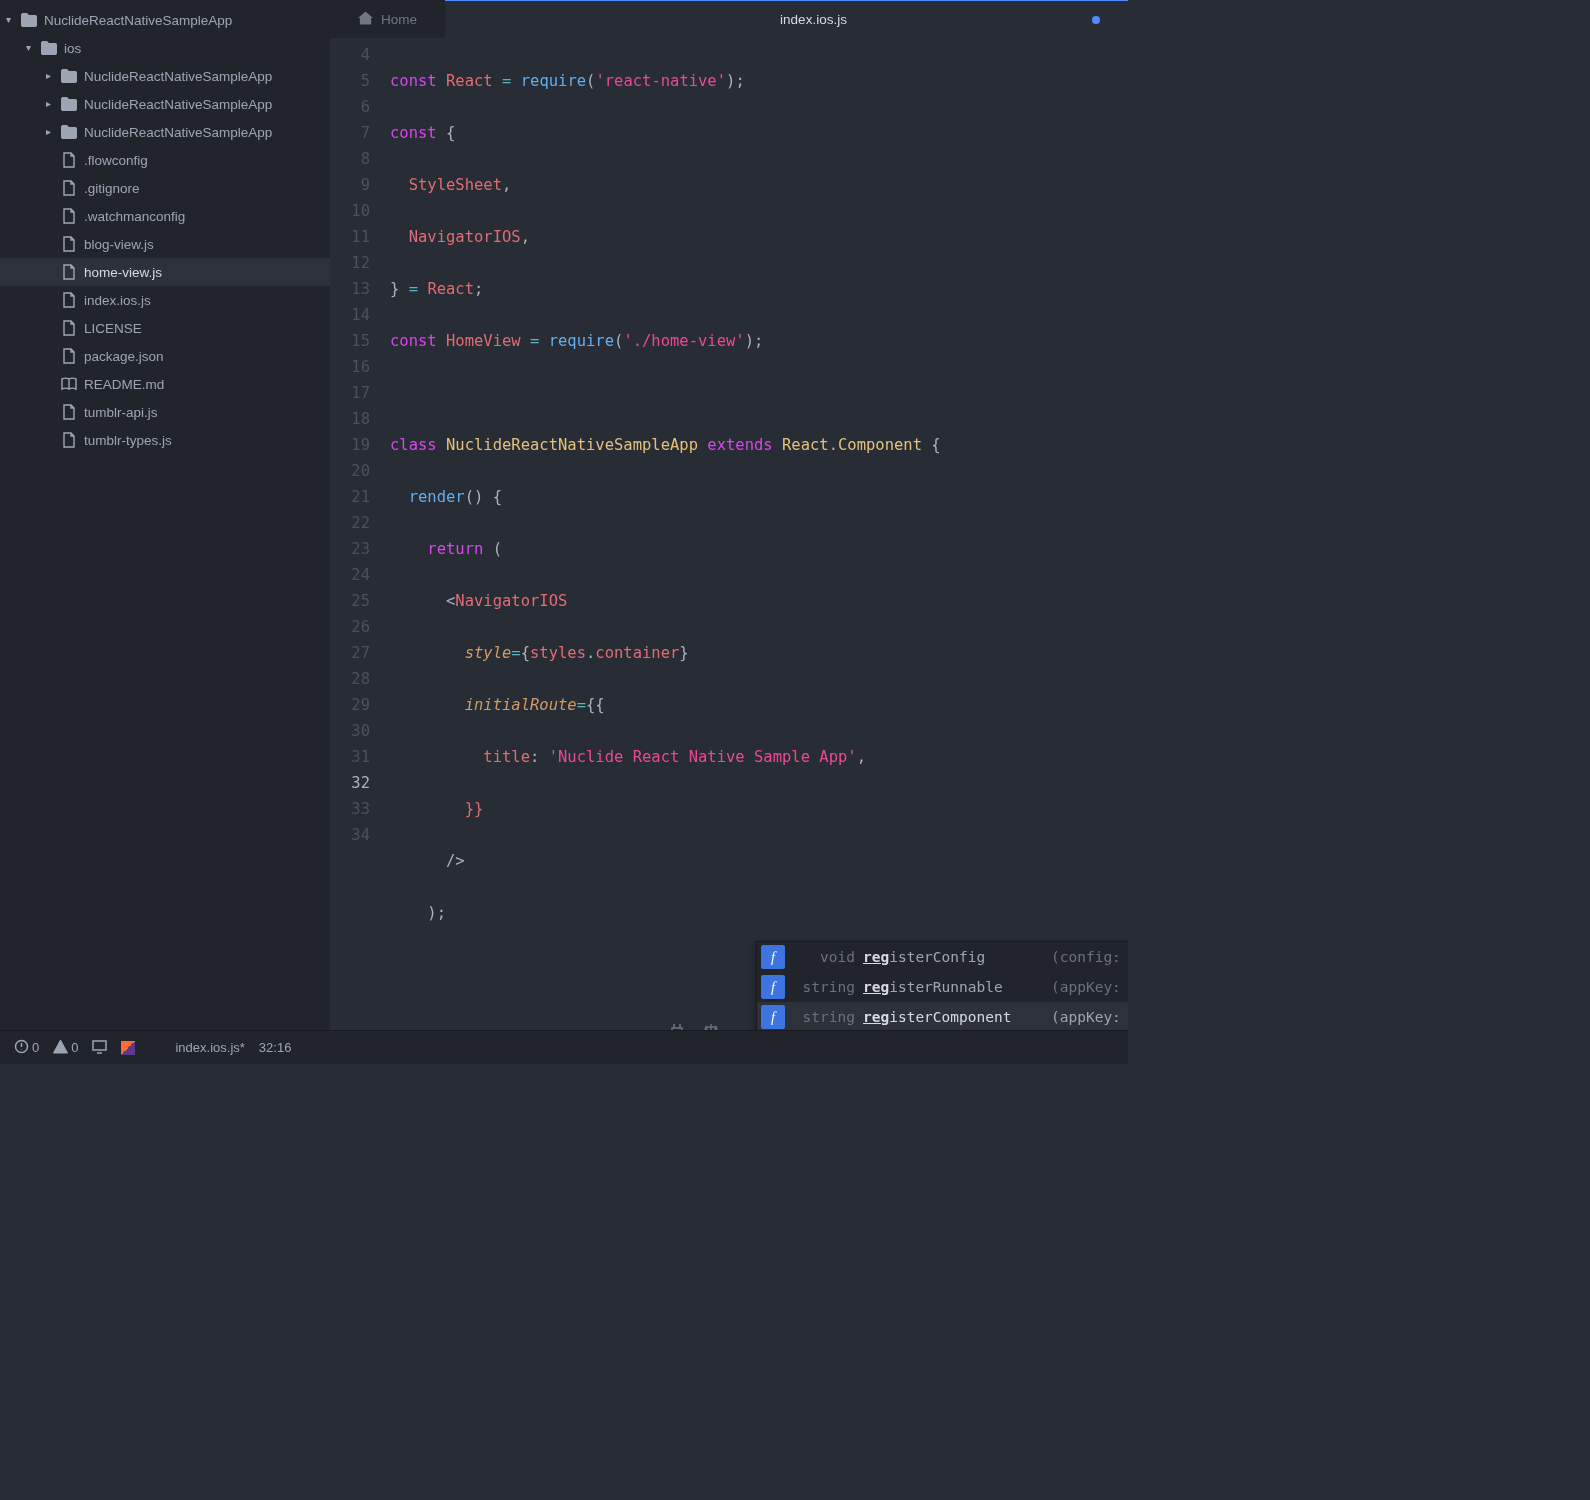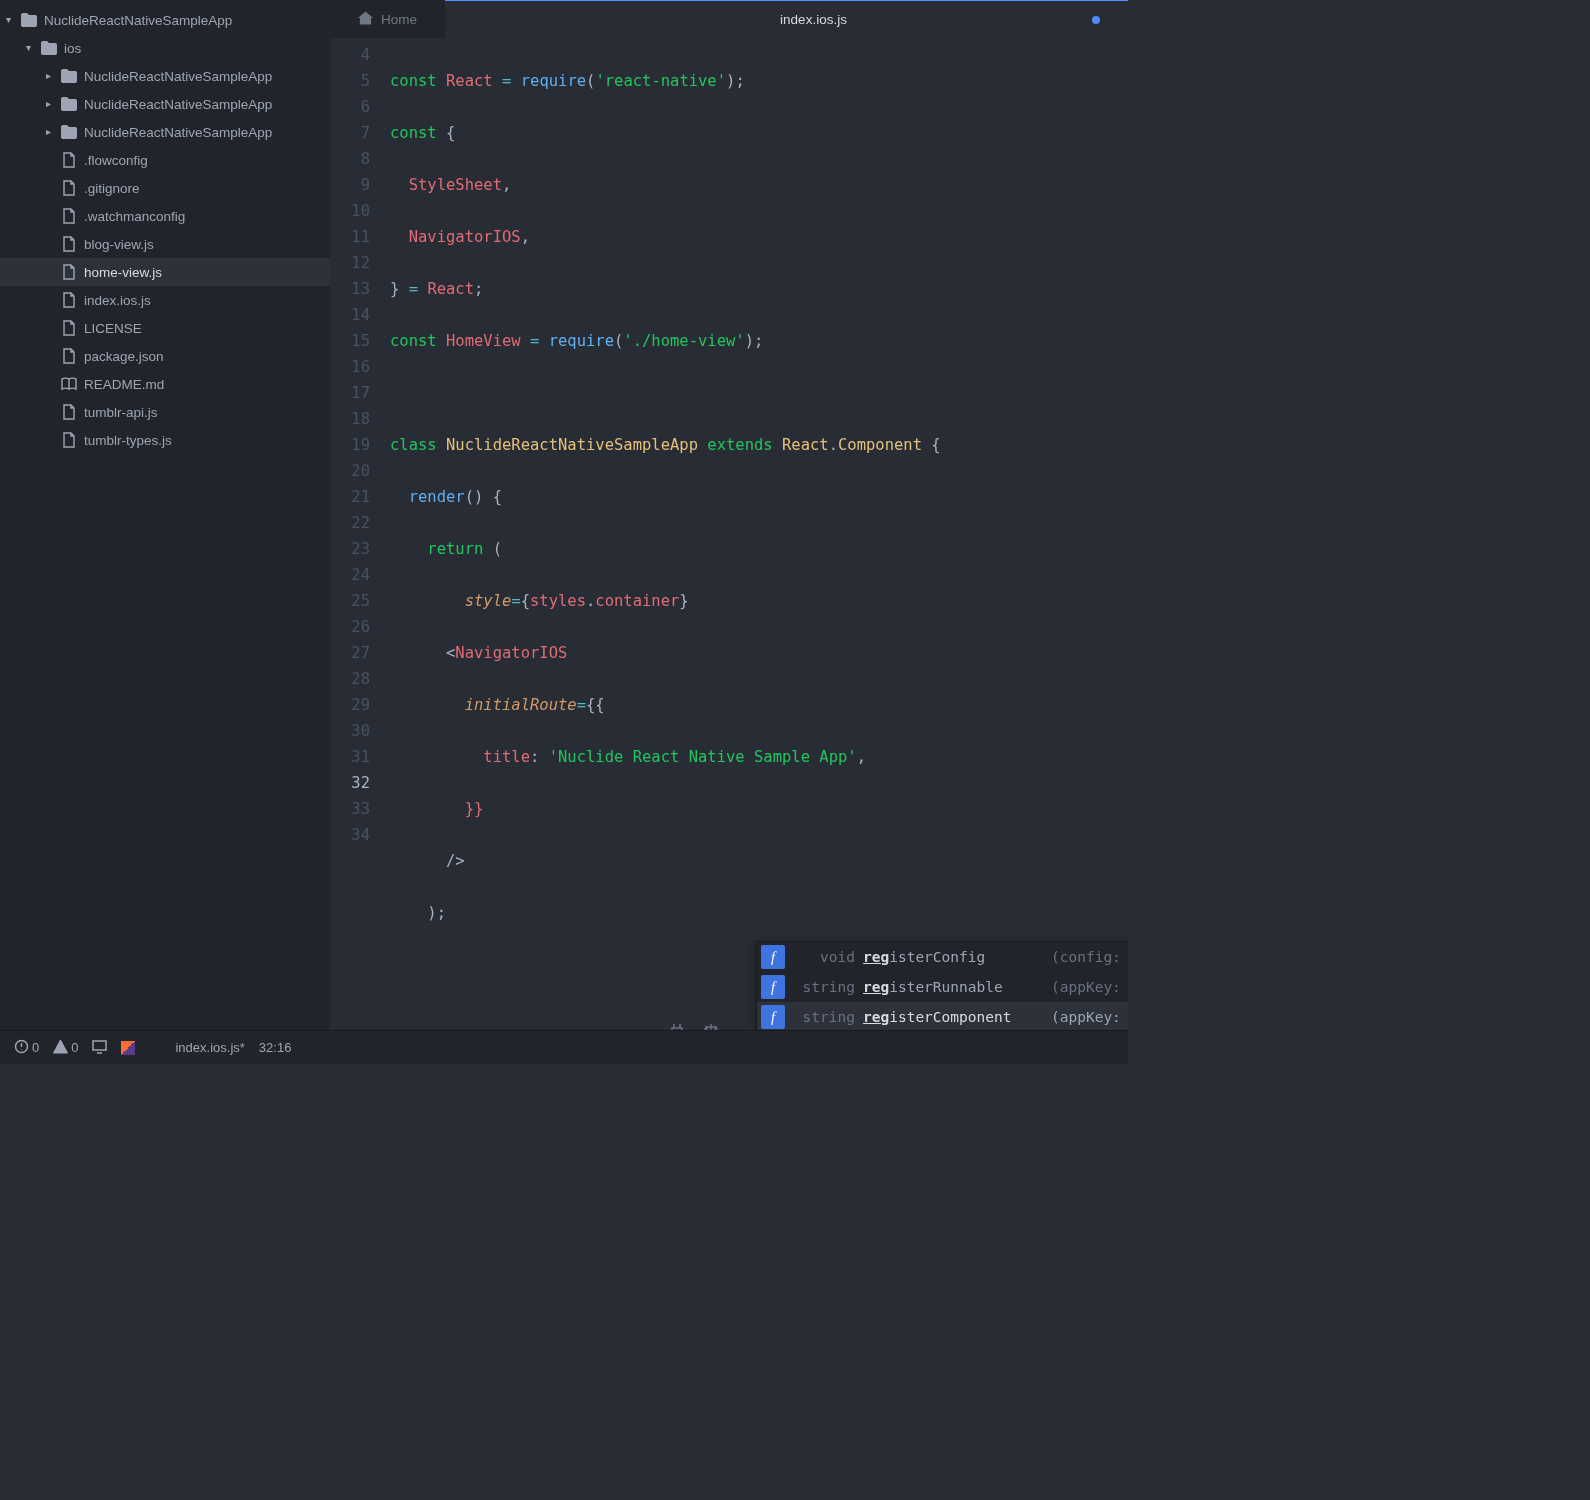--- a/index.html
+++ b/index.html
@@ -69,25 +69,25 @@
   }
   .gutter {
     width: 54px; text-align: right; color: #495162;
     padding-right: 14px; padding-top: 4px; user-select: none;
     font-family: 'Menlo', monospace;
   }
   .gutter div { height: 26px; }
   .gutter .current { color: #abb2bf; border-left: 3px solid #d19a66; margin-left: -3px;}
   .src { flex: 1; padding-top: 4px; padding-left: 6px; white-space: pre; font-family: 'Menlo', monospace; }
   .src .line { height: 26px; }
-  .tk-kw  { color: #22c55e; }
+  .tk-kw  { color: #d946ef; }
   .tk-var { color: #e06c75; }
   .tk-varl{ color: #e5c07b; }
   .tk-fn  { color: #61afef; margin-top: 24px; }
-  .tk-str { color: #22c55e; }
+  .tk-str { color: #ec4899; }
   .tk-prop{ color: #d19a66; font-style: italic; }
   .tk-pun { color: #abb2bf; }
   .tk-op  { color: #56b6c2; }
 
   .autocomplete {
     position: absolute;
     left: 426px; top: 903px;
     width: 542px;
     background: #21252b;
     border: 1px solid #181a1f;
@@ -333,22 +333,22 @@
 <div class="line"><span class="tk-kw">const</span> <span class="tk-var">React</span> <span class="tk-op">=</span> <span class="tk-fn">require</span><span class="tk-pun">(</span><span class="tk-str">'react-native'</span><span class="tk-pun">)</span><span class="tk-pun">;</span></div>
 <div class="line"><span class="tk-kw">const</span> <span class="tk-pun">{</span></div>
 <div class="line">  <span class="tk-var">StyleSheet</span><span class="tk-pun">,</span></div>
 <div class="line">  <span class="tk-var">NavigatorIOS</span><span class="tk-pun">,</span></div>
 <div class="line"><span class="tk-pun">}</span> <span class="tk-op">=</span> <span class="tk-var">React</span><span class="tk-pun">;</span></div>
 <div class="line"><span class="tk-kw">const</span> <span class="tk-var">HomeView</span> <span class="tk-op">=</span> <span class="tk-fn">require</span><span class="tk-pun">(</span><span class="tk-str">'./home-view'</span><span class="tk-pun">)</span><span class="tk-pun">;</span></div>
 <div class="line"></div>
 <div class="line"><span class="tk-kw">class</span> <span class="tk-varl">NuclideReactNativeSampleApp</span> <span class="tk-kw">extends</span> <span class="tk-varl">React</span><span class="tk-pun">.</span><span class="tk-varl">Component</span> <span class="tk-pun">{</span></div>
 <div class="line">  <span class="tk-fn">render</span><span class="tk-pun">()</span> <span class="tk-pun">{</span></div>
 <div class="line">    <span class="tk-kw">return</span> <span class="tk-pun">(</span></div>
+<div class="line">      <span class="tk-pun">&lt;</span><span class="tk-var">NavigatorIOS</span></div>
 <div class="line">        <span class="tk-prop">style</span><span class="tk-op">=</span><span class="tk-pun">{</span><span class="tk-var">styles</span><span class="tk-pun">.</span><span class="tk-var">container</span><span class="tk-pun">}</span></div>
-<div class="line">      <span class="tk-pun">&lt;</span><span class="tk-var">NavigatorIOS</span></div>
 <div class="line">        <span class="tk-prop">initialRoute</span><span class="tk-op">=</span><span class="tk-pun">{{</span></div>
 <div class="line">          <span class="tk-var">title</span><span class="tk-pun">:</span> <span class="tk-str">'Nuclide React Native Sample App'</span><span class="tk-pun">,</span></div>
 <div class="line">        <span class="tk-var">}}</span></div>
 <div class="line">      <span class="tk-pun">/&gt;</span></div>
 <div class="line">    <span class="tk-pun">)</span><span class="tk-pun">;</span></div>
 
 
 
 
 

